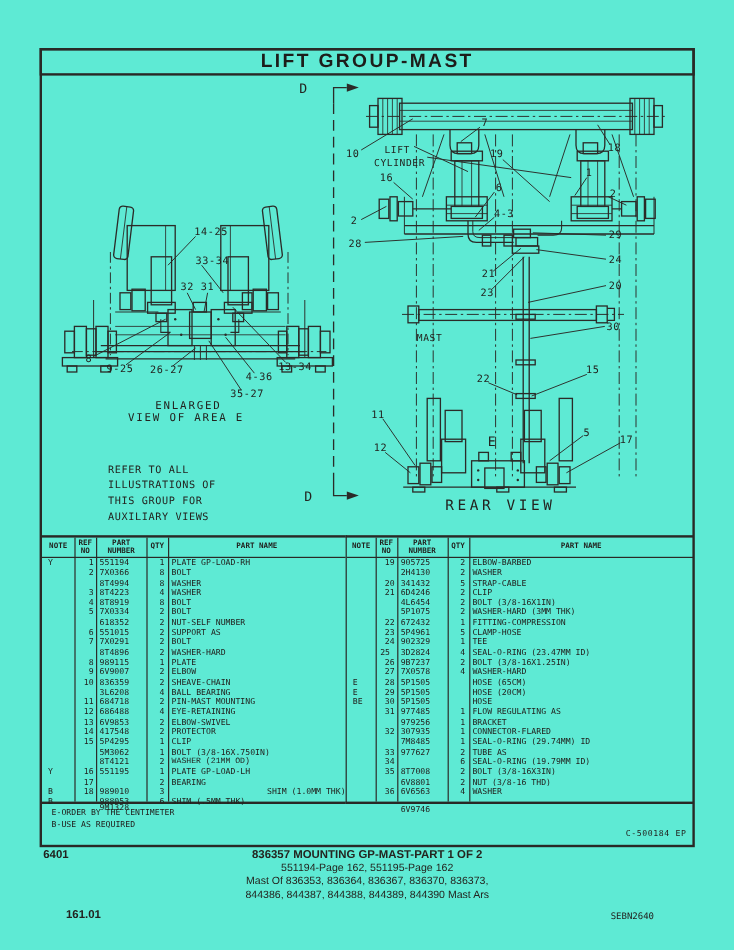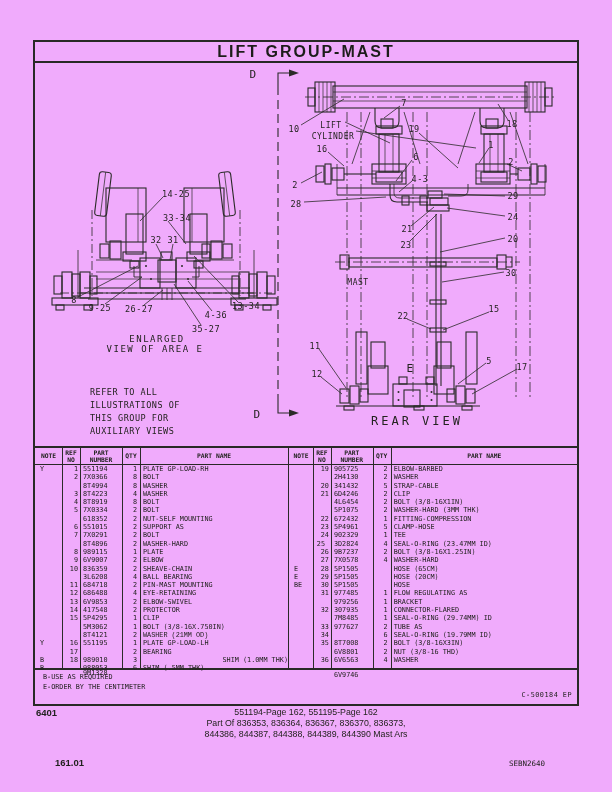--- a/index.html
+++ b/index.html
@@ -1,16 +1,16 @@
 <!DOCTYPE html>
 <html><head>
 <meta charset="utf-8">
 <style>
   html,body{margin:0;padding:0;background:#e8e8e6;}
-  .sheet{position:relative;width:612px;height:792px;background:#f0abfc;overflow:hidden;
+  .sheet{position:relative;width:612px;height:792px;background:#5eead4;overflow:hidden;
          font-family:"DejaVu Sans Mono", monospace;color:#22221f;}
   .frame{position:absolute;left:33px;top:40px;width:542px;height:662px;border:2px solid #292926;}
   .titlebox{position:absolute;left:33px;top:40px;width:542px;height:19px;border:2px solid #292926;
             display:flex;align-items:center;justify-content:center;}
   .titlebox span{font-family:"Liberation Sans", sans-serif;font-weight:bold;font-size:16px;letter-spacing:2px;color:#1d1d1a;}
   svg.art{position:absolute;left:35px;top:64px;width:542px;height:380px;}
   .labels{position:absolute;left:35px;top:64px;width:542px;height:380px;}
   .dlabel{position:absolute;transform:translate(-50%,-50%);white-space:nowrap;
           font-size:8.5px;letter-spacing:0.5px;color:#23231f;}
   .dlabel.caption{font-size:9px;letter-spacing:1.5px;}
@@ -385,21 +385,21 @@
           <div class="c-ref" style="width: 18px;">5</div>
           <div class="c-part" style="width: 42px;">7X0334</div>
           <div class="c-qty" style="width: 18px;">2</div>
           <div class="c-name" style="width: 148px;">BOLT</div>
         </div>
         <div class="prow">
           <div class="c-note" style="width: 27px;"></div>
           <div class="c-ref" style="width: 18px;"></div>
           <div class="c-part" style="width: 42px;">618352</div>
           <div class="c-qty" style="width: 18px;">2</div>
-          <div class="c-name" style="width: 148px;">NUT-SELF MOUNTING</div>
+          <div class="c-name" style="width: 148px;">NUT-SELF NUMBER</div>
         </div>
         <div class="prow">
           <div class="c-note" style="width: 27px;"></div>
           <div class="c-ref" style="width: 18px;">6</div>
           <div class="c-part" style="width: 42px;">551015</div>
           <div class="c-qty" style="width: 18px;">2</div>
           <div class="c-name" style="width: 148px;">SUPPORT AS</div>
         </div>
         <div class="prow">
           <div class="c-note" style="width: 27px;"></div>
@@ -704,30 +704,31 @@
           <div class="c-ref" style="width: 18px;">36</div>
           <div class="c-part" style="width: 42px;">6V6563</div>
           <div class="c-qty" style="width: 18px;">4</div>
           <div class="c-name" style="width: 188px;">WASHER</div>
         </div>
       </div>
   </div>
 
   <div class="legend">
     <div class="lns">
+      <div>E-ORDER BY THE CENTIMETER</div>
       <div>B-USE AS REQUIRED</div>
-      <div>E-ORDER BY THE CENTIMETER</div>
     </div>
     <div class="doccode">C-500184 EP</div>
   </div>
 
   <div class="footer">
     <div class="formnum">6401</div>
     <div class="fcenter">
+      <div class="b">836357 MOUNTING GP-MAST-PART 1 OF 2</div>
       <div>551194-Page 162, 551195-Page 162</div>
-      <div>Part Of 836353, 836364, 836367, 836370, 836373,</div>
+      <div>Mast Of 836353, 836364, 836367, 836370, 836373,</div>
       <div>844386, 844387, 844388, 844389, 844390 Mast Ars</div>
     </div>
     <div class="pagenum">161.01</div>
     <div class="medianum">SEBN2640</div>
   </div>
 
 </div>
 
 </body></html>

